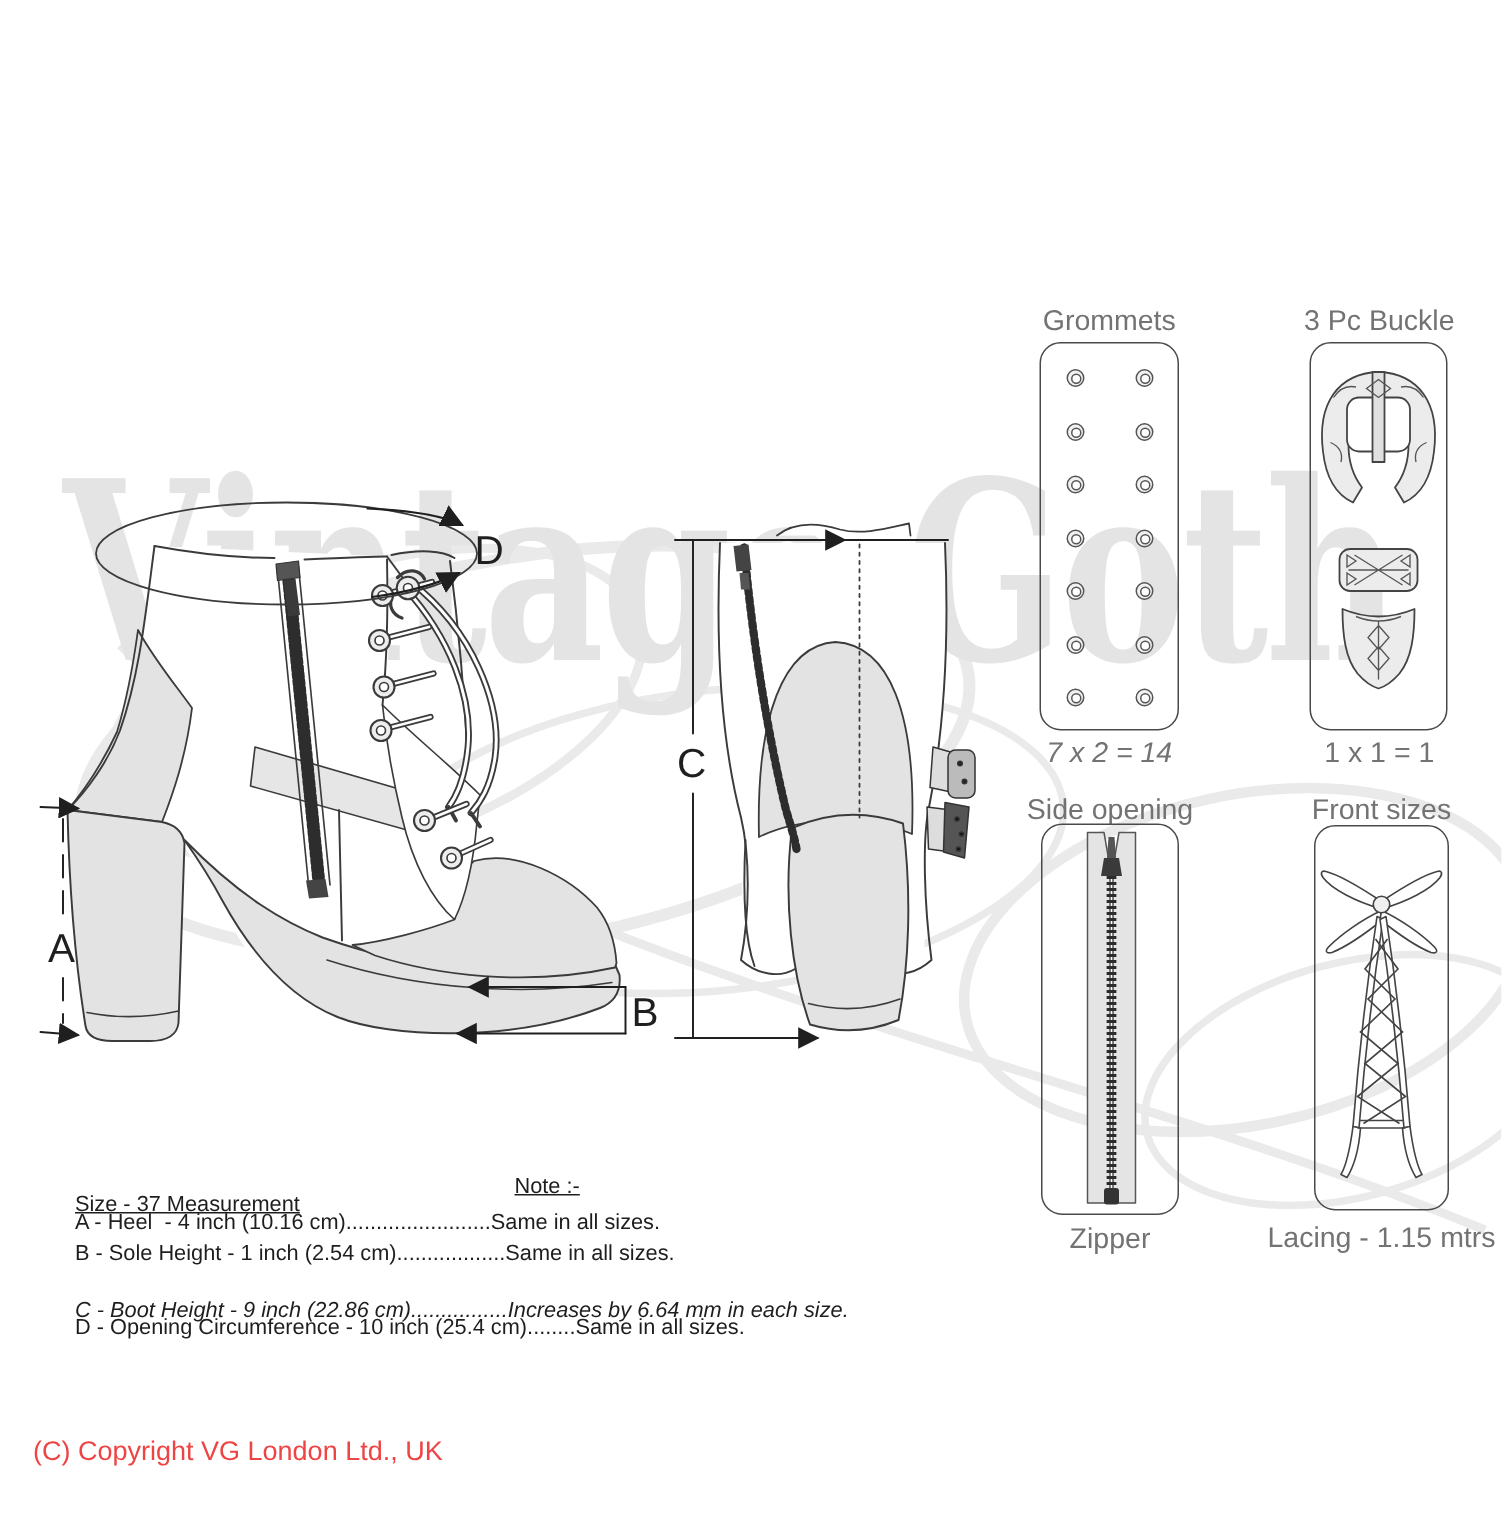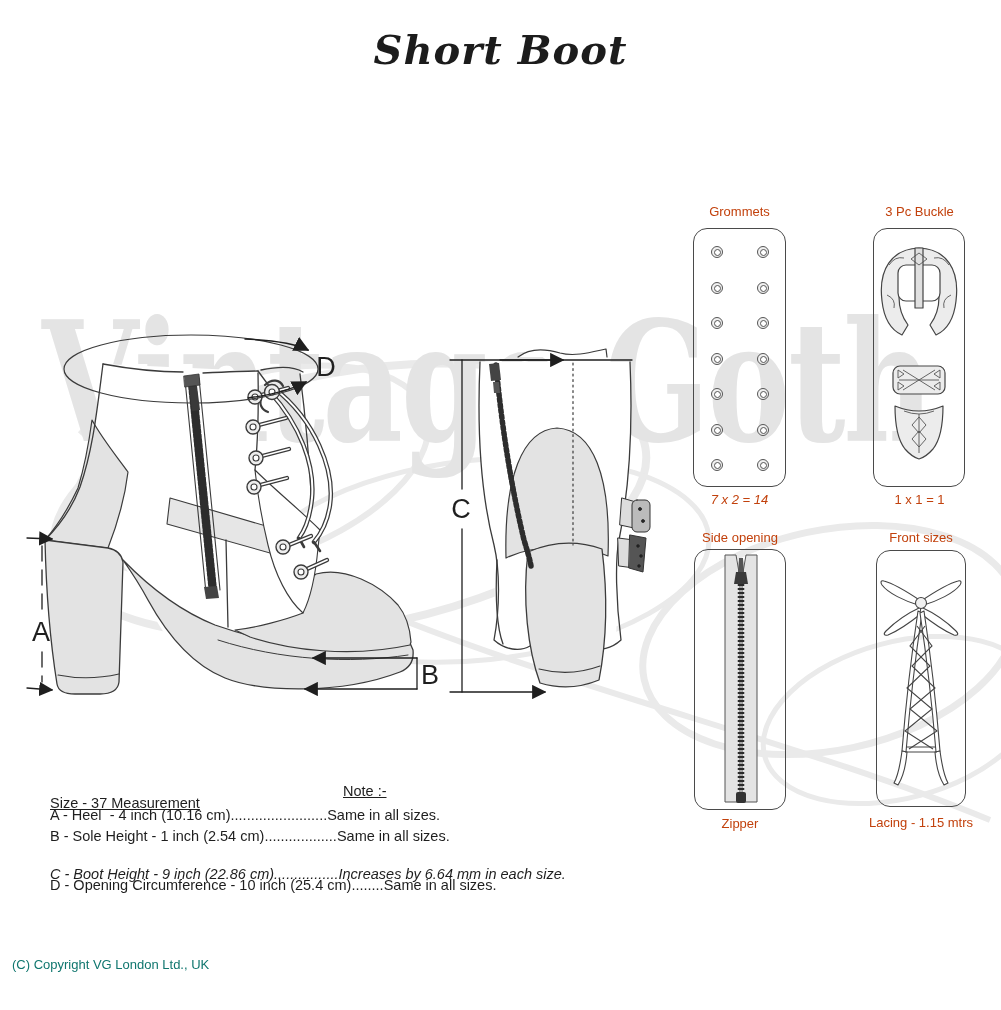--- a/index.html
+++ b/index.html
@@ -11,33 +11,33 @@
       font-size:40px;letter-spacing:1px;color:#1c1c1c;z-index:3;}
   
   .wm-layer{position:absolute;inset:0;z-index:1;}
   .watermark{position:absolute;left:42px;top:286px;width:955px;white-space:nowrap;
       font-family:"DejaVu Serif",serif;font-weight:bold;font-size:124px;letter-spacing:-2px;
       color:#e4e4e4;transform:scaleY(1.34);transform-origin:0 0;}
   
   .art{position:absolute;inset:0;z-index:2;}
   
   .panel{position:absolute;border:1.2px solid #4a4a4a;border-radius:14px;z-index:2;box-sizing:border-box;}
-  .panel-label{position:absolute;z-index:2;font-size:13px;color:#c2410c;text-align:center;}
+  .panel-label{position:absolute;z-index:2;font-size:19px;color:#737373;text-align:center;}
   .grommet-grid{display:flex;flex-direction:column;justify-content:space-between;
       height:100%;box-sizing:border-box;padding:17px 16px 15px 17px;}
   .g-row{display:flex;justify-content:space-between;}
   .grommet{position:relative;width:12px;height:12px;border:1.4px solid #555;border-radius:50%;
       background:#f1f1f1;box-sizing:border-box;}
   .grommet::after{content:"";position:absolute;left:2px;top:2px;width:5px;height:5px;
       border:1.1px solid #555;border-radius:50%;background:#fff;}
   
   .mtable{position:absolute;left:50px;top:783px;width:600px;z-index:3;font-size:14.5px;color:#1e1e1e;}
   .mhead{position:absolute;top:0;text-decoration:underline;white-space:pre;}
   .mrow{position:absolute;left:0;white-space:pre;}
-  .copyright{position:absolute;left:12px;top:957px;font-size:13px;color:#0f766e;z-index:3;}
+  .copyright{position:absolute;left:22px;top:957px;font-size:18px;color:#ef4444;z-index:3;}
   svg text.dim{font-family:"Liberation Sans",sans-serif;font-size:27px;fill:#1f1f1f;}
 </style>
 </head>
 <body>
 
 <div class="page">
 
   <div class="wm-layer">
     <svg width="1001" height="1010">
       <g fill="none" stroke="#eaeaea">
@@ -45,21 +45,20 @@
         <ellipse cx="250" cy="470" rx="185" ry="92" stroke-width="6" transform="rotate(-18 250 470)"></ellipse>
         <ellipse cx="480" cy="560" rx="230" ry="100" stroke-width="5" transform="rotate(-6 480 560)"></ellipse>
         <ellipse cx="830" cy="640" rx="190" ry="110" stroke-width="7" transform="rotate(-12 830 640)"></ellipse>
         <ellipse cx="900" cy="720" rx="140" ry="78" stroke-width="5" transform="rotate(-15 900 720)"></ellipse>
         <path d="M 80,430 C 300,640 700,700 990,820" stroke-width="6"></path>
       </g>
     </svg>
     <div class="watermark">Vintage Goth</div>
   </div>
 
-  <div class="page-title">Short Boot</div>
 
   <svg class="art" width="1001" height="1010" viewBox="0 0 1001 1010">
     <defs>
       <marker id="arr" viewBox="0 0 10 10" refX="9" refY="5" markerWidth="11" markerHeight="11" orient="auto-start-reverse">
         <path d="M0,0 L10,5 L0,10 Z" fill="#1f1f1f"></path>
       </marker>
     </defs>
 
     <g stroke-linejoin="round" stroke-linecap="round">
 

